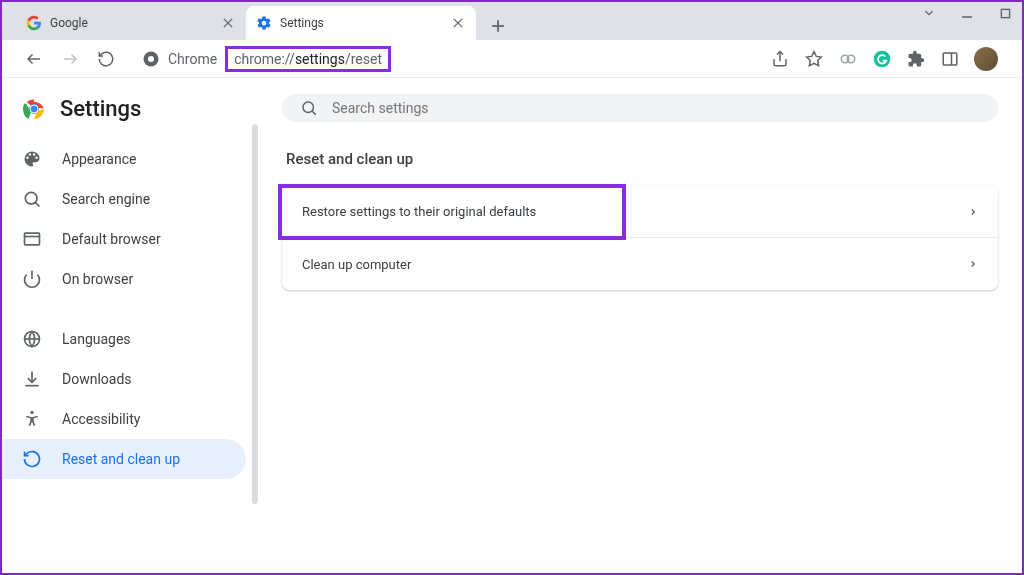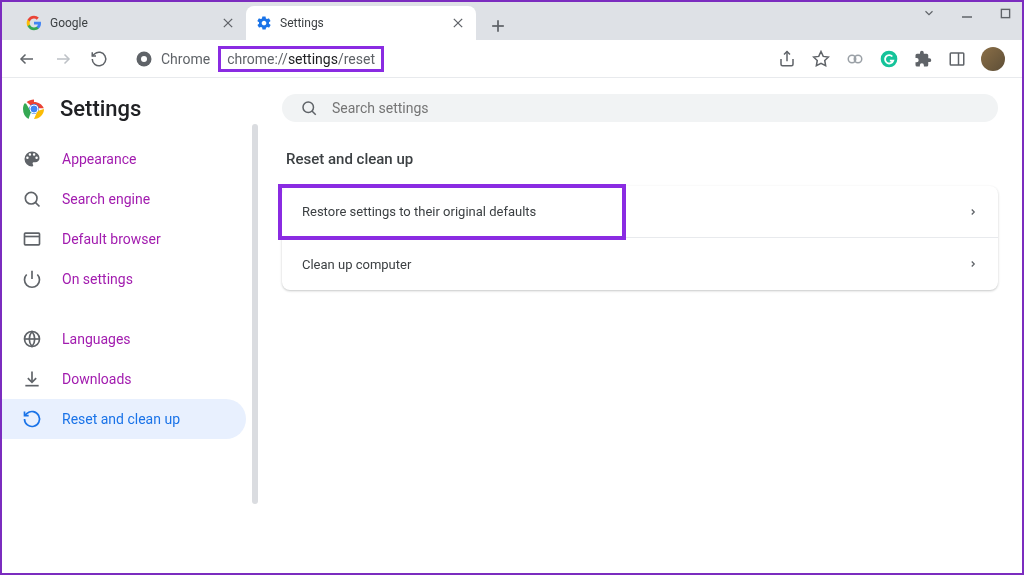--- a/index.html
+++ b/index.html
@@ -12,42 +12,42 @@
     
     .tab-bar { height: 38px; background: #dee1e6; display: flex; align-items: flex-end; padding-left: 14px; }
     .tab { height: 34px; display: flex; align-items: center; padding: 0 10px; gap: 8px; font-size: 12px; color: #3c4043; position: relative; min-width: 230px; }
     .tab.active { background: #fff; border-radius: 8px 8px 0 0; }
     .tab.inactive { background: transparent; }
     .tab-favicon { width: 16px; height: 16px; display: flex; align-items: center; justify-content: center; }
     .tab-close { margin-left: auto; cursor: pointer; color: #5f6368; width: 16px; height: 16px; display: flex; align-items: center; justify-content: center; }
     .new-tab { margin-left: 8px; color: #5f6368; width: 28px; height: 28px; display: flex; align-items: center; justify-content: center; cursor: pointer; }
     
     
-    .toolbar { height: 38px; background: #fff; display: flex; align-items: center; padding: 0 9px; gap: 4px; border-bottom: 1px solid #e8eaed; }
+    .toolbar { height: 38px; background: #fff; display: flex; align-items: center; padding: 0 16px; gap: 4px; border-bottom: 1px solid #e8eaed; }
     .nav-btn { width: 32px; height: 32px; display: flex; align-items: center; justify-content: center; color: #5f6368; cursor: pointer; border-radius: 50%; }
     .nav-btn.disabled { color: #bdc1c6; }
     .url-bar { flex: 1; height: 30px; background: #fff; border-radius: 15px; display: flex; align-items: center; padding: 0 10px; gap: 8px; color: #5f6368; font-size: 14px; margin: 0 6px; }
     .url-prefix { color: #5f6368; }
     .url-box { border: 3px solid #8a2be2; padding: 2px 6px; display: flex; align-items: center; }
     .url-text { color: #5f6368; }
     .url-text .dark { color: #202124; }
     .toolbar-right { display: flex; align-items: center; gap: 14px; padding-right: 8px; }
     .tb-icon { width: 20px; height: 20px; color: #5f6368; display: flex; align-items: center; justify-content: center; cursor: pointer; }
     .avatar { width: 24px; height: 24px; border-radius: 50%; background: linear-gradient(135deg, #8b6f47, #5d4e37); }
     
     
     .content { display: flex; height: calc(100% - 76px); }
     
     
     .sidebar { width: 256px; padding-top: 18px; overflow-y: auto; position: relative; }
     .sidebar-scroll-indicator { position: absolute; right: 0; top: 46px; width: 6px; height: 380px; background: #dadce0; border-radius: 3px; }
     .settings-header { display: flex; align-items: center; gap: 14px; padding: 0 20px 18px 20px; }
     .chrome-logo { width: 24px; height: 24px; }
     .settings-title { font-size: 22px; color: #202124; font-weight: 500; }
-    .sidebar-item { height: 40px; display: flex; align-items: center; gap: 20px; padding: 0 20px; font-size: 14px; color: #a21caf; cursor: pointer; border-radius: 0 20px 20px 0; margin-right: 12px; }
+    .sidebar-item { height: 40px; display: flex; align-items: center; gap: 20px; padding: 0 20px; font-size: 14px; color: #404040; cursor: pointer; border-radius: 0 20px 20px 0; margin-right: 12px; }
     .sidebar-item.active { background: #e8f0fe; color: #1a73e8; }
     .sidebar-item.active .sb-icon { color: #1a73e8; }
     .sb-icon { width: 20px; height: 20px; color: #5f6368; display: flex; align-items: center; justify-content: center; }
     .sidebar-gap { height: 20px; }
     
     
     .main { flex: 1; padding: 16px 24px; overflow-y: auto; }
     .search-box { height: 28px; background: #f1f3f4; border-radius: 20px; display: flex; align-items: center; padding: 0 18px; gap: 14px; margin-bottom: 28px; }
     .search-box input { border: none; background: transparent; outline: none; font-size: 14px; color: #5f6368; flex: 1; }
     .section-title { font-size: 15px; color: #3c4043; font-weight: 500; margin-bottom: 18px; padding-left: 4px; }
@@ -236,21 +236,21 @@
         </span>
       <span>Default browser</span>
     </div>
     <div class="sidebar-item">
       <span class="sb-icon">
           <svg width="20" height="20" viewBox="0 0 24 24" fill="none" stroke="currentColor" stroke-width="2">
             <path d="M18.4 6.6a9 9 0 1 1-12.8 0"></path>
             <line x1="12" y1="2" x2="12" y2="12"></line>
           </svg>
         </span>
-      <span>On settings</span>
+      <span>On browser</span>
     </div>
     <div class="sidebar-gap"></div>
     <div class="sidebar-item">
       <span class="sb-icon">
           <svg width="20" height="20" viewBox="0 0 24 24" fill="none" stroke="currentColor" stroke-width="2">
             <circle cx="12" cy="12" r="9"></circle>
             <line x1="3" y1="12" x2="21" y2="12"></line>
             <path d="M12 3a14 14 0 0 1 0 18 14 14 0 0 1 0-18z"></path>
           </svg>
         </span>
@@ -258,20 +258,29 @@
     </div>
     <div class="sidebar-item">
       <span class="sb-icon">
           <svg width="20" height="20" viewBox="0 0 24 24" fill="none" stroke="currentColor" stroke-width="2">
             <line x1="12" y1="3" x2="12" y2="15"></line>
             <polyline points="7 11 12 16 17 11"></polyline>
             <line x1="4" y1="20" x2="20" y2="20"></line>
           </svg>
         </span>
       <span>Downloads</span>
+    </div>
+    <div class="sidebar-item">
+      <span class="sb-icon">
+          <svg width="20" height="20" viewBox="0 0 24 24" fill="currentColor">
+            <circle cx="12" cy="4" r="2"></circle>
+            <path d="M19 8l-7 2-7-2v2l5 1v3l-2 6h2l2-5 2 5h2l-2-6v-3l5-1z"></path>
+          </svg>
+        </span>
+      <span>Accessibility</span>
     </div>
     <div class="sidebar-item active">
       <span class="sb-icon">
           <svg width="20" height="20" viewBox="0 0 24 24" fill="none" stroke="currentColor" stroke-width="2">
             <path d="M3 12a9 9 0 1 0 3-6.7L3 8"></path>
             <polyline points="3 3 3 8 8 8"></polyline>
           </svg>
         </span>
       <span>Reset and clean up</span>
     </div>

